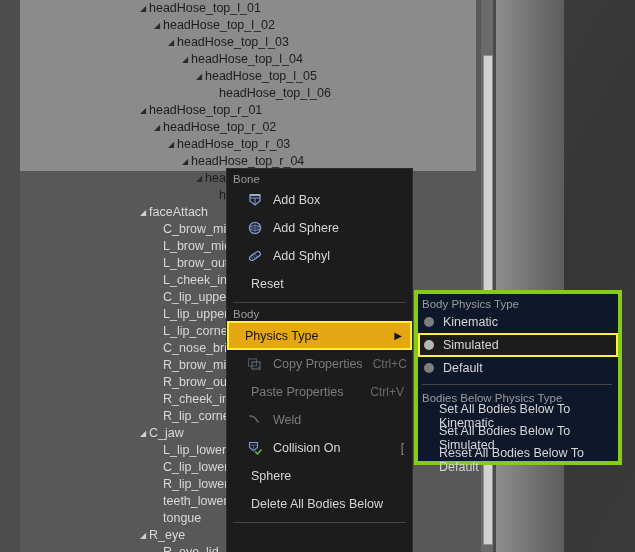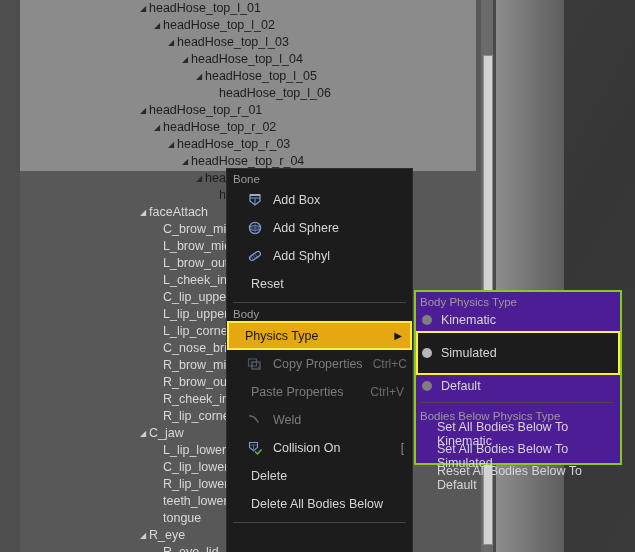--- a/index.html
+++ b/index.html
@@ -135,22 +135,22 @@
   }
   .ctx-item.hl .lbl { color: #141414; font-weight: 500; }
   .ctx-item.hl .subarrow {
     color: #141414; font-size: 10px;
   }
   .subarrow { margin-left: auto; }
 
   
   .sub-menu {
     position: absolute; top: 290px; left: 414px; width: 208px; height: 175px;
-    background: #4c1d95;
-    border: 2px solid #84cc16;
+    background: #0f172a;
+    border: 4px solid #84cc16;
     color: #d6d6d6;
     font-size: 12.5px;
     padding-top: 1px;
   }
   .sub-section {
     padding: 2px 0 2px 4px;
     font-size: 11.5px;
     color: #9b9b9b;
     height: 16px;
     line-height: 14px;
@@ -164,21 +164,21 @@
   .sub-item .radio {
     width: 10px; height: 10px; border-radius: 50%;
     background: #7e7e7e;
     margin-right: 9px;
     flex: 0 0 auto;
   }
   .sub-item .radio.on { background: #b6b6b6; }
   .sub-item.hl {
     background: #1c1c1c;
     border: 2px solid #ffee3f;
-    height: 44px;
+    height: 24px;
     padding-left: 4px;
   }
   .sub-item.plain { padding-left: 21px; }
   .sub-sep {
     height: 1px; margin: 5px 6px 4px 4px; background: #474747;
   }
 
   svg { display: block; }
 </style>
 </head>
@@ -306,21 +306,21 @@
           <svg width="16" height="16" viewBox="0 0 16 16">
             <path d="M2.5 2.5h8v5l-4 3.2-4-3.2z" fill="none" stroke="#7f9ad0" stroke-width="1.1"></path>
             <path d="M2.5 5h8M6.5 5v5.7" stroke="#5a74a8" stroke-width=".8"></path>
             <path d="M8.5 12l2 2 3.5-4" fill="none" stroke="#58b050" stroke-width="1.7" stroke-linecap="round" stroke-linejoin="round"></path>
           </svg>
         </span>
         <span class="lbl">Collision On</span>
         <span class="sc">[</span>
       </div>
       <div class="ctx-item noicon">
-        <span class="lbl">Delete</span>
+        <span class="lbl">Sphere</span>
       </div>
       <div class="ctx-item noicon">
         <span class="lbl">Delete All Bodies Below</span>
       </div>
       <div class="ctx-sep"></div>
     </div>
 
   <div class="sub-menu" id="sub-menu">
       <div class="sub-section">Body Physics Type</div>
       <div class="sub-item">

